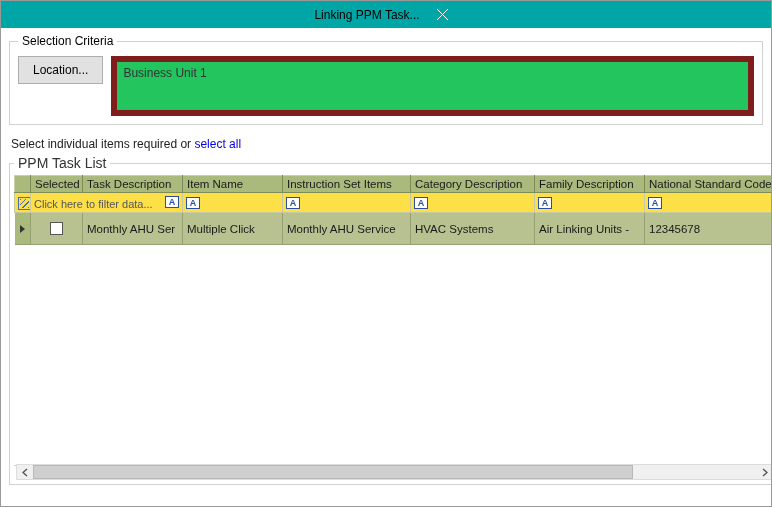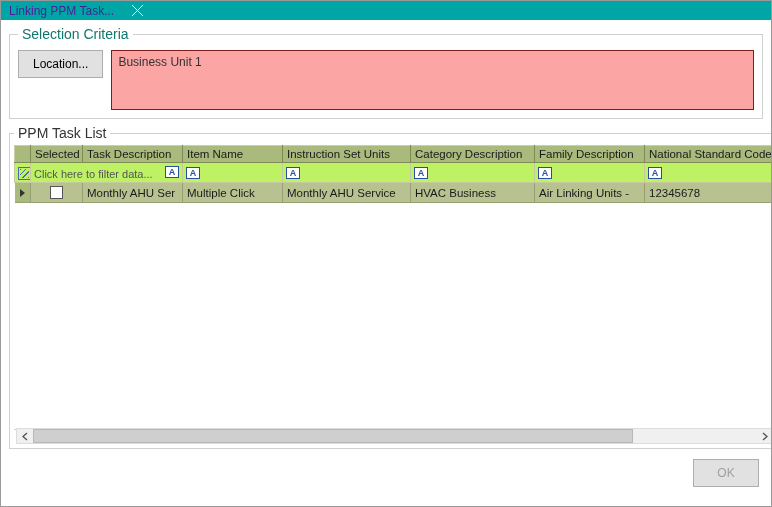--- a/index.html
+++ b/index.html
@@ -9,26 +9,26 @@
     font-family: "Segoe UI", Tahoma, sans-serif;
     font-size: 12px;
     background: #fff;
     width: 772px;
     height: 507px;
     overflow: hidden;
     border: 1px solid #999;
   }
   .titlebar {
     background: #00a6a6;
-    height: 19px;
+    height: 27px;
     display: flex;
     align-items: center;
-    justify-content: flex-start;
+    justify-content: center;
     padding: 0 0 0 8px;
-    color: #4c1d95;
+    color: #000000;
   }
   .titlebar-title { font-size: 12px; }
   .titlebar-close {
     width: 46px;
     height: 30px;
     display: flex;
     align-items: center;
     justify-content: center;
     cursor: pointer;
   }
@@ -38,39 +38,39 @@
     height: calc(100% - 30px);
     display: flex;
     flex-direction: column;
   }
   fieldset.criteria {
     border: 1px solid #d0d0d0;
     margin: 0 0 6px 0;
     padding: 8px;
   }
   fieldset.criteria legend {
-    font-size: 14px;
-    color: #0f766e;
+    font-size: 12px;
+    color: #000000;
     padding: 0 4px;
   }
   .criteria-row { display: flex; gap: 8px; align-items: stretch; }
   .btn {
     background: #e1e1e1;
     border: 1px solid #adadad;
     padding: 4px 14px;
     font-size: 12px;
     cursor: pointer;
     height: 28px;
     min-width: 76px;
   }
   .btn:disabled { color: #a0a0a0; }
   .location-display {
     flex: 1;
-    border: 1px solid #7f1d1d;
-    background: #fca5a5;
+    border: 6px solid #7f1d1d;
+    background: #22c55e;
     padding: 4px 6px;
     min-height: 60px;
     font-size: 12px;
     color: #333;
   }
   .instruction {
     margin: 6px 2px 4px 2px;
     font-size: 12px;
     color: #222;
   }
@@ -115,21 +115,21 @@
     border-top-color:#c8d2a8;
     font-weight: normal;
     text-align: left;
     padding: 2px 4px;
     font-size: 11.5px;
     color: #1a1a1a;
     overflow: hidden;
     white-space: nowrap;
   }
   tr.filter-row td {
-    background: #bef264;
+    background: #fde047;
     border: 1px solid #c9c9a0;
     padding: 1px 3px;
     height: 20px;
     vertical-align: middle;
     overflow: hidden;
   }
   .filter-edit-icon {
     display:inline-block;
     width:13px; height:13px;
     border:1px solid #4a6db0;
@@ -157,21 +157,21 @@
   .filter-hint { color:#555; font-size:11px; vertical-align: middle; }
   tr.data-row td {
     background: #b8c291;
     border-right: 1px solid #96a072;
     border-bottom: 1px solid #96a072;
     padding: 2px 4px;
     font-size: 11.5px;
     color: #1a1a1a;
     overflow: hidden;
     white-space: nowrap;
-    height: 20px;
+    height: 32px;
   }
   tr.data-row td.indicator-cell {
     background:#aab97c;
     text-align:center;
     padding:0;
   }
   .row-pointer {
     display:inline-block;
     width:0; height:0;
     border-top:4px solid transparent;
@@ -230,20 +230,23 @@
 <div class="body-area">
 
   <fieldset class="criteria">
     <legend>Selection Criteria</legend>
     <div class="criteria-row">
       <button class="btn">Location...</button>
       <div class="location-display">Business Unit 1</div>
     </div>
   </fieldset>
 
+  <div class="instruction">
+    <span>Select individual items required or </span><a>select all</a>
+  </div>
 
   <fieldset class="tasklist">
     <legend>PPM Task List</legend>
 
     <div class="grid">
       <table class="grid-table">
         <colgroup>
           <col class="col-indicator">
             <col class="col-selected">
             <col class="col-taskdesc">
@@ -252,21 +255,21 @@
             <col class="col-catdesc">
           <col class="col-famdesc">
             <col class="col-natcode">
         </colgroup>
         <thead>
           <tr>
             <th></th>
             <th>Selected</th>
             <th>Task Description</th>
             <th>Item Name</th>
-            <th>Instruction Set Units</th>
+            <th>Instruction Set Items</th>
             <th>Category Description</th>
             <th>Family Description</th>
             <th>National Standard Code</th>
           </tr>
         </thead>
         <tbody>
           <tr class="filter-row">
             <td><span class="filter-edit-icon"></span></td>
             <td colspan="2">
               <span class="filter-hint">Click here to filter data...</span>
@@ -277,21 +280,21 @@
             <td><span class="filter-mode-icon">A</span></td>
             <td><span class="filter-mode-icon">A</span></td>
             <td><span class="filter-mode-icon">A</span></td>
           </tr>
           <tr class="data-row">
             <td class="indicator-cell"><span class="row-pointer"></span></td>
             <td style="text-align:center;"><span class="row-checkbox"></span></td>
             <td>Monthly AHU Ser</td>
             <td>Multiple Click</td>
             <td>Monthly AHU Service</td>
-            <td>HVAC Business</td>
+            <td>HVAC Systems</td>
             <td>Air Linking Units -</td>
             <td>12345678</td>
           </tr>
         </tbody>
       </table>
     </div>
 
     <div class="hscroll">
       <div class="arrow">
         <svg width="7" height="9">
@@ -303,16 +306,15 @@
       </div>
       <div class="arrow">
         <svg width="7" height="9">
             <polyline points="2,1 6,4.5 2,8" fill="none" stroke="#555" stroke-width="1.4"></polyline>
           </svg>
       </div>
     </div>
   </fieldset>
 
   <div class="button-row">
-    <button class="btn" disabled="">OK</button>
   </div>
 
 </div>
 
 </body></html>

